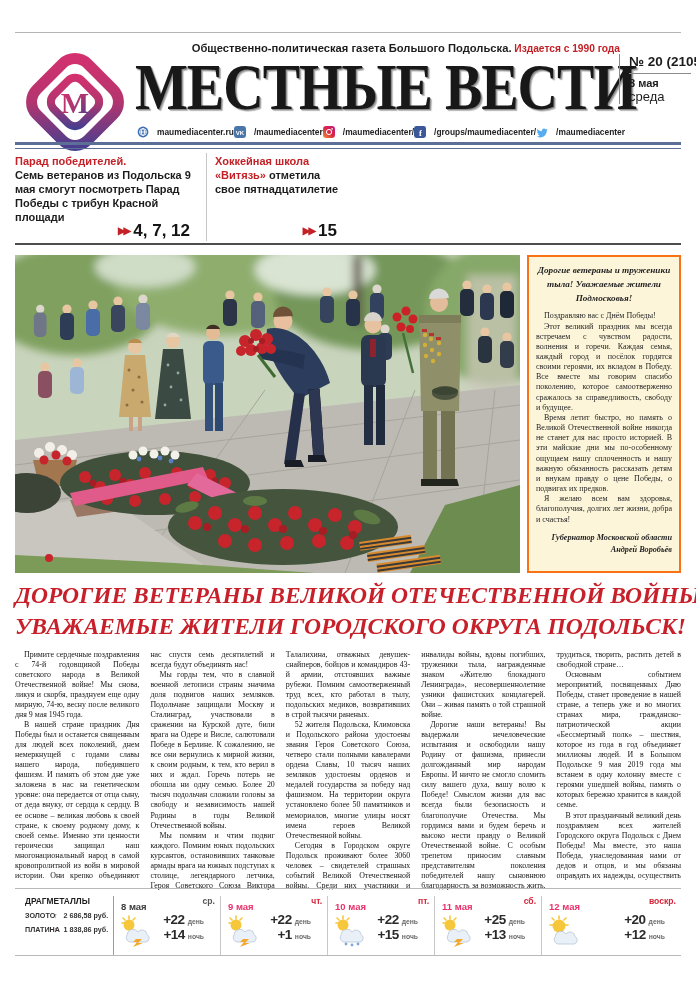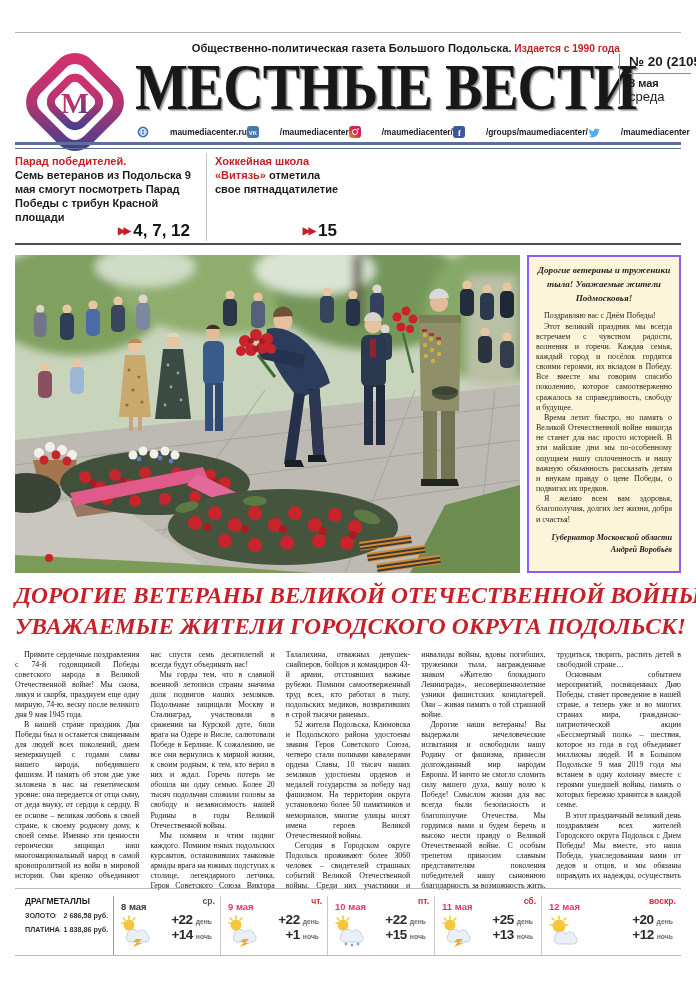--- a/index.html
+++ b/index.html
@@ -16,21 +16,21 @@
   #paper-title{position:absolute;left:120px;top:14px;width:490px;text-align:center;
       font-family:"Liberation Serif",serif;font-weight:bold;font-size:56px;letter-spacing:-1px;color:#181818;
       transform:scaleY(1.16);transform-origin:top center;white-space:nowrap;
       text-shadow:1px 1px 0 #8a8a8a,2px 2px 1px #b5b5b5}
   #issue{position:absolute;left:604px;top:18px;width:62px;padding-left:9px;border-left:1px solid #8a8a8a}
   #issue .num{font-size:13.5px;font-weight:bold;white-space:nowrap}
   #issue .sep{border-top:1px solid #8a8a8a;margin:4px 0 3px 0}
   #issue .d{font-size:11px;font-weight:bold}
   #issue .w{font-size:13px}
   #social{position:absolute;left:122px;top:90px;width:488px;display:flex;justify-content:space-between;align-items:center}
-  .soc{display:flex;align-items:center;gap:21px;font-size:8.4px;font-weight:bold;color:#222;text-decoration:none}
+  .soc{display:flex;align-items:center;gap:8px;font-size:8.4px;font-weight:bold;color:#222;text-decoration:none}
   .soc svg{width:12px;height:12px;display:block}
   #rule-double{top:142px;left:15px;width:666px;height:3px;border-top:3px solid #5d6f96;border-bottom:1px solid #5d6f96}
 
   
   #teasers{top:153px;left:15px;width:666px;height:88px;display:flex}
   .teaser{position:relative;box-sizing:border-box;padding:2px 8px 0 0;border-right:1px solid #c6c6c6}
   .teaser:last-child{border-right:none}
   .t1{width:192px}.t2{width:146px;padding-left:8px}.t3{width:182px;padding-left:8px}.t4{width:146px;padding-left:8px}
   .teaser-body{font-size:11px;font-weight:bold;line-height:1.27;color:#1c1c1c}
   .lead{color:#c42127}
@@ -38,21 +38,21 @@
   .pageref{position:absolute;bottom:0;right:16px;font-size:17px;font-weight:bold;color:#141414;white-space:nowrap}
   .pageref .arr{color:#c42127;font-size:10px;letter-spacing:-2px;position:relative;top:-2px;margin-right:4px}
   #rule-dark{top:243px;left:15px;width:666px;border-top:2px solid #4d4d4d}
 
   
   #photo{top:255px;left:15px;width:505px;height:318px;overflow:hidden}
   #photo svg{display:block}
 
   
   #letter{top:255px;left:527px;width:154px;height:318px;box-sizing:border-box;background:#fcf5da;
-      border:2px solid #8b5cf6;padding:7px 7px 5px 7px;font-family:"Liberation Serif",serif;
+      border:2px solid #f97316;padding:7px 7px 5px 7px;font-family:"Liberation Serif",serif;
       font-size:8px;line-height:1.27;color:#1f1f1f;text-align:justify}
   #letter .lh{font-weight:bold;font-style:italic;text-align:center;font-size:9.2px;line-height:1.5;margin-bottom:6px}
   #letter p{margin:0;text-indent:8px}
   #letter .lsig{margin-top:7px;text-align:right;font-weight:bold;font-style:italic;line-height:1.5;font-size:8.2px}
 
   
   #headline{top:580px;left:15px;width:666px;text-align:center;color:#c8202a;
       font-family:"Liberation Serif",serif;font-weight:bold;font-style:italic;font-size:23.5px;line-height:1.33;white-space:nowrap}
   #article{top:650px;left:15px;width:666px;height:246px;column-count:5;column-gap:11px;column-fill:auto;
       font-family:"Liberation Serif",serif;font-size:7.9px;line-height:1.27;text-align:justify;color:#161616;overflow:hidden}
@@ -70,21 +70,21 @@
   .dir::before{content:"";font-weight:bold}
   .dir[data-dir="down"]::before{content:"↓";color:#b5342c;margin-right:1px}
   .dir[data-dir="up"]::before{content:"↑";color:#b5342c;margin-right:1px}
   .wcell{flex:1;border-left:1px solid #c9c9c9;padding:0 5px 0 7px;position:relative}
   .wcell.first{border-left:1px solid #9b9b9b}
   .wcell.wide{flex:1.35}
   .wdate{font-size:9.5px;font-weight:bold;color:#3c3c3c}
   .wcell.pink .wdate{color:#e8336d}
   .wdow{float:right;font-size:8.6px;font-weight:bold;color:#555}
   .wcell.pink .wdow{color:#d6243a}
-  .wtemps{position:absolute;right:8px;top:16px;text-align:left}
+  .wtemps{position:absolute;right:16px;top:16px;text-align:left}
   .wtemp-row{display:flex;align-items:baseline;gap:3px;justify-content:flex-end}
   .wt{font-size:13.5px;font-weight:bold;color:#2a2a2a;letter-spacing:-0.5px}
   .wl{font-size:6.8px;font-weight:bold;color:#6b6b6b}
   .wiconwrap{position:absolute;left:5px;top:19px;width:36px;height:32px}
   .wicon{width:36px;height:32px}
   .wicon .sun{fill:#f6c73b}.wicon .ray{stroke:#f6c73b;stroke-width:1.6;stroke-linecap:round}
   .wicon .cloud{fill:#eaf0f7;stroke:#b9c7d8;stroke-width:0.8}
   .wicon .bolt{fill:#f2a92b}
   .wicon .drop{fill:#7fa8d8}
   span[data-icon="partly-cloudy"] .bolt,span[data-icon="partly-cloudy"] .drop{display:none}

